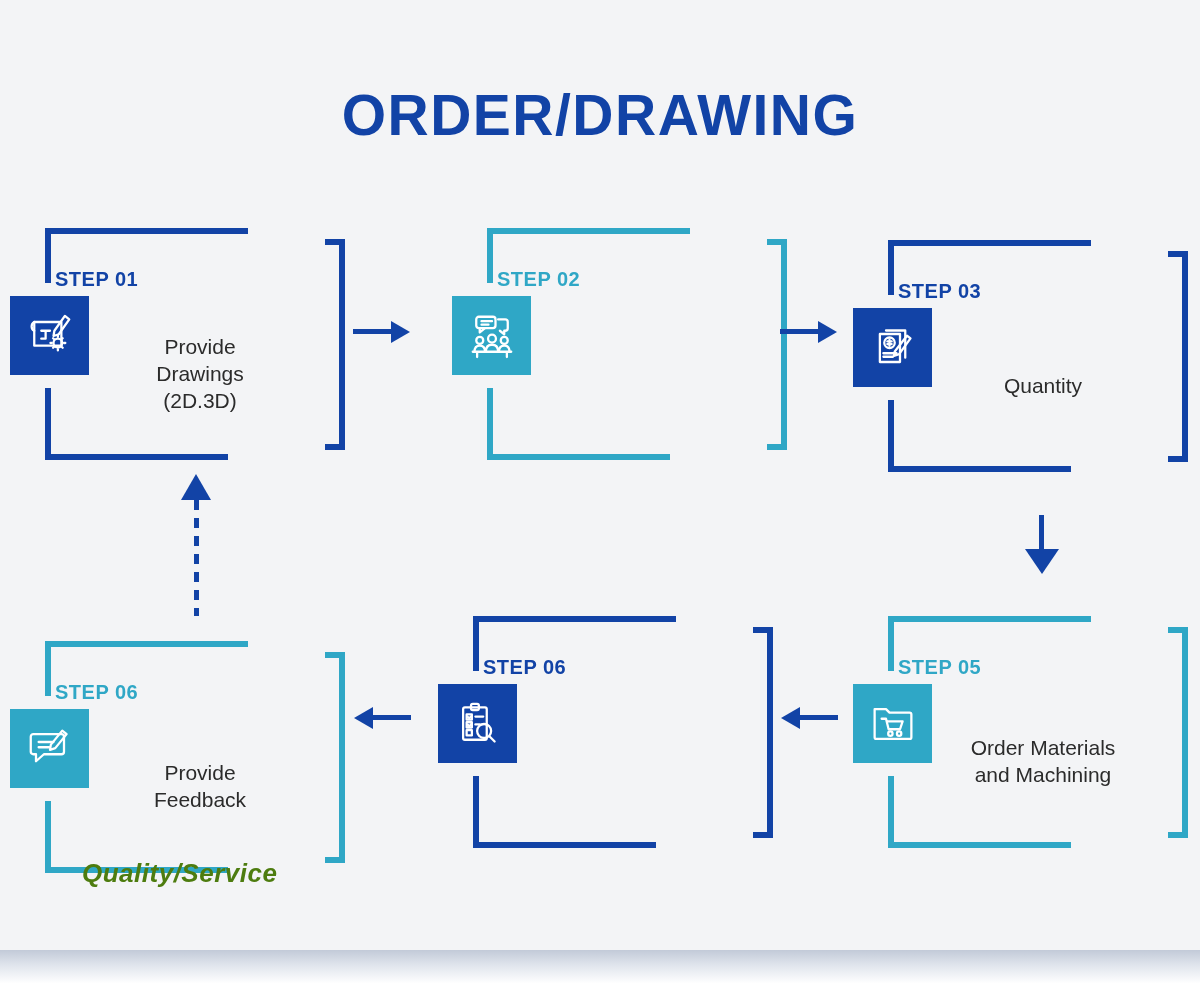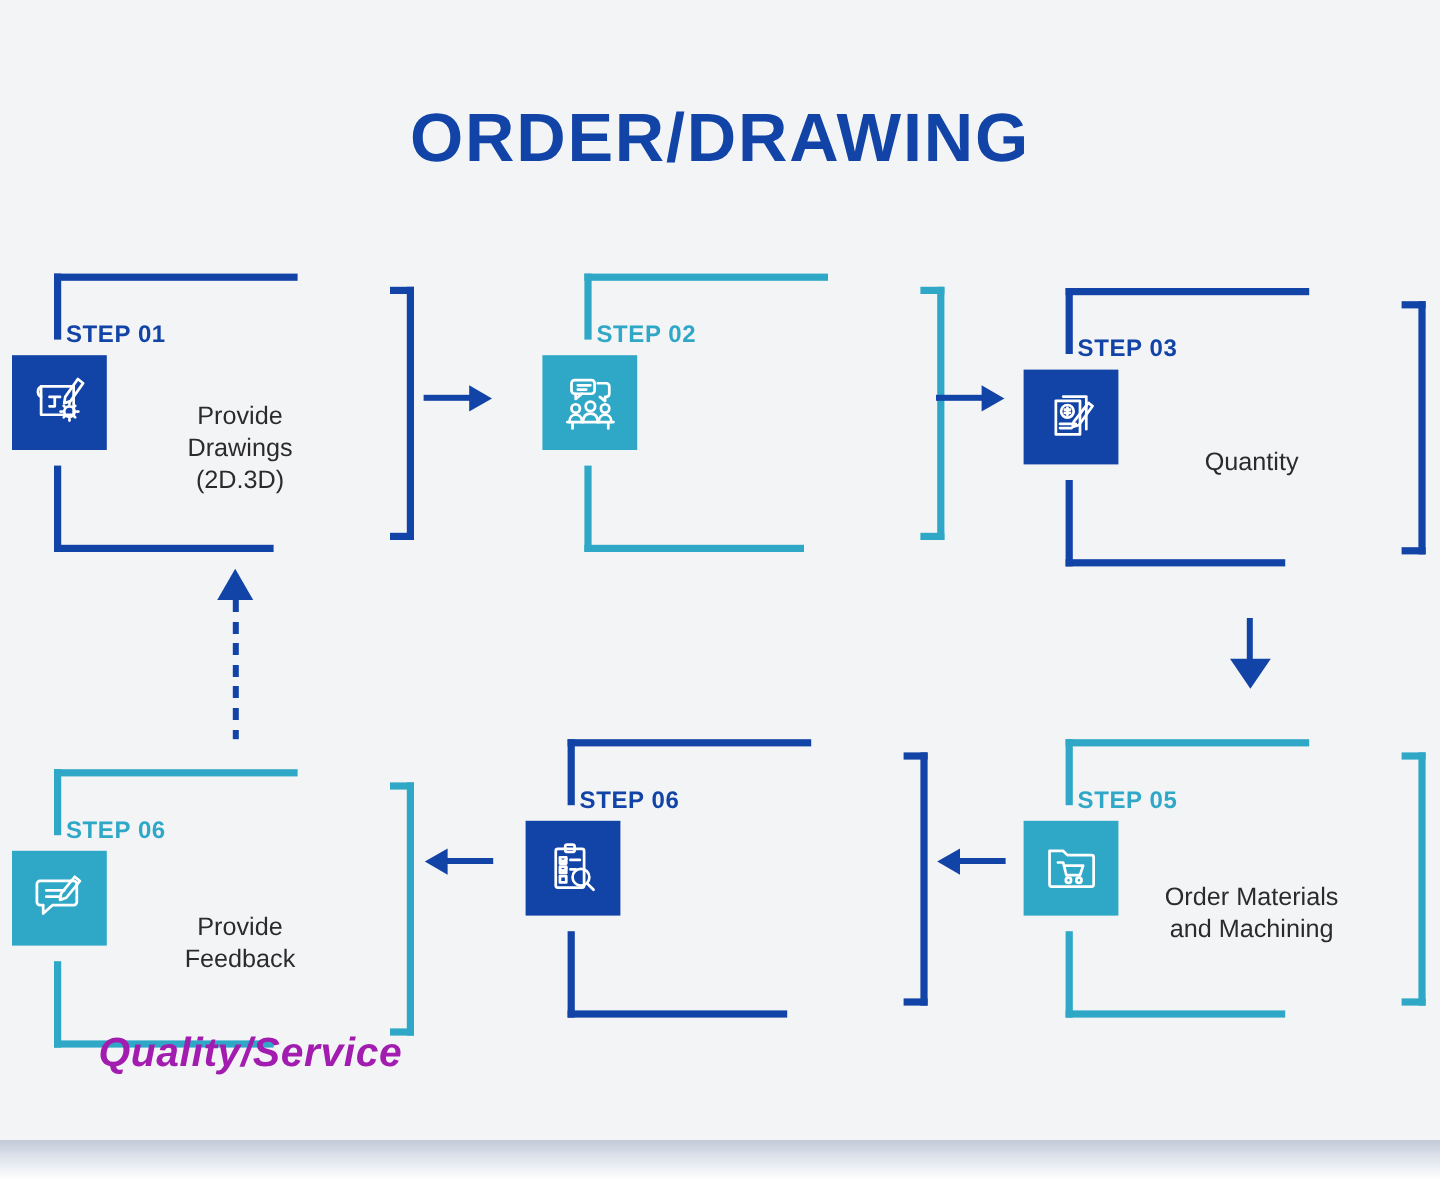--- a/index.html
+++ b/index.html
@@ -139,23 +139,23 @@
   }
   #arrow-1-2 { left: 353px;  top: 321px; }
   #arrow-2-3 { left: 780px;  top: 321px; }
   #arrow-3-4 { left: 1025px; top: 515px; }
   #arrow-4-5 { left: 781px;  top: 707px; }
   #arrow-5-6 { left: 354px;  top: 707px; }
   #arrow-6-1 { left: 181px;  top: 474px; }
 
   .footer-label {
     position: absolute; left: 82px; top: 858px;
-    font-size: 34px; font-style: italic; font-weight: 600;
+    font-size: 26px; font-style: italic; font-weight: 600;
     letter-spacing: 0.5px;
-    color: #a21caf;
+    color: #4d7c0f;
   }
 </style>
 </head>
 <body>
 
 <div class="canvas">
 
   <div class="title">ORDER/DRAWING</div>
 
   <div class="step" id="step-1" data-theme="blue">

